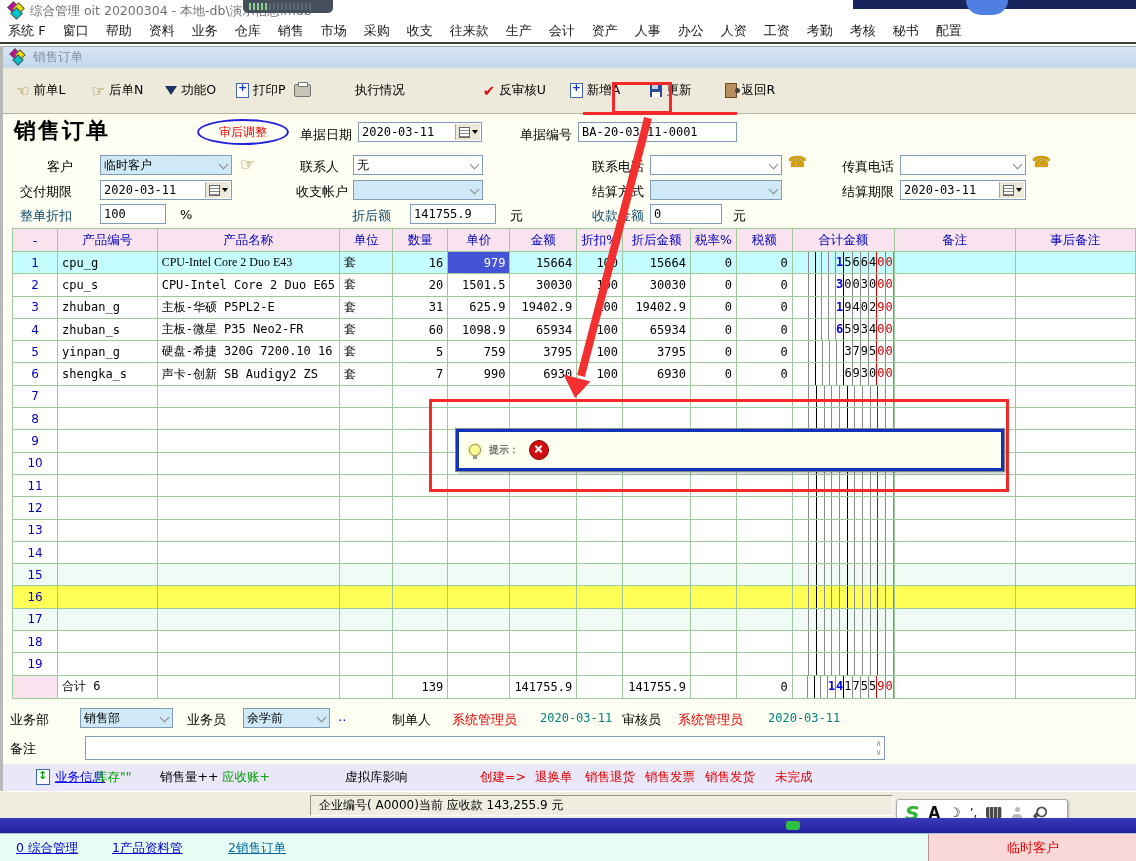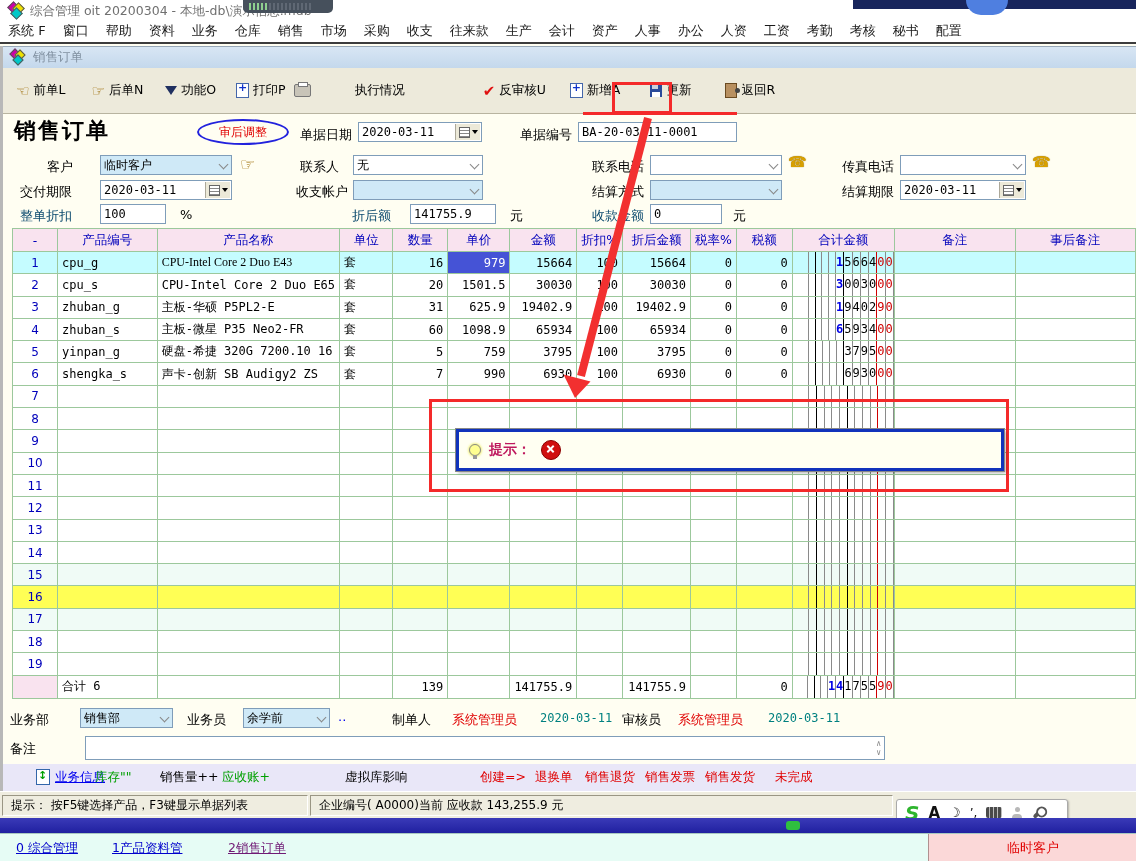--- a/index.html
+++ b/index.html
@@ -108,33 +108,33 @@
   .ico-person{width:12px;height:12px;position:relative;}
   .ico-person::before{content:"";position:absolute;left:3.5px;top:0;width:5px;height:5px;border-radius:50%;background:#B8B8B8;}
   .ico-person::after{content:"";position:absolute;left:1px;bottom:0;width:10px;height:5px;border-radius:4px 4px 0 0;background:#B8B8B8;}
   .ico-wrench{width:13px;height:4px;background:#555;border-radius:2px;transform:rotate(-45deg);position:relative;}
   .ico-wrench::after{content:"";position:absolute;right:-2px;top:-2px;width:7px;height:7px;border:2px solid #555;border-radius:50%;background:#fff;}
   
   #taskstrip{left:0;top:818px;width:1136px;height:15px;background:linear-gradient(#3A3AB8,#2020A0);}
   #taskgreen{left:786px;top:821px;width:14px;height:9px;background:#2FBF3F;border-radius:3px;}
   #bottombar{left:0;top:833px;width:1136px;height:28px;background:#E6FCF5;border-top:1px solid #A8C8C0;}
   #bottombar .tab{position:absolute;top:6px;font-size:12.5px;text-decoration:underline;color:#0000CC;white-space:nowrap;}
-  #bottombar .tab.active{color:#701a75;}
+  #bottombar .tab.active{color:#0369a1;}
   #custpanel{left:928px;top:834px;width:208px;height:27px;background:#FBD8D8;border-left:1px solid #B09090;
              display:flex;align-items:center;justify-content:center;color:#E00000;font-size:13px;}
   
   .red-rect{position:absolute;border:3px solid #F42A2A;box-sizing:border-box;z-index:40;pointer-events:none;}
   #redbar{left:583px;top:112px;width:154px;height:3px;background:#F42A2A;z-index:40;}
   #arrow-svg{left:0;top:0;width:1136px;height:861px;z-index:41;pointer-events:none;}
   #prompt{left:456px;top:429px;width:548px;height:42px;z-index:45;background:#FFFFF2;
           border:3px solid #1133BB;outline:1px solid #888;box-shadow:2px 2px 3px rgba(0,0,0,.3);
           display:flex;align-items:center;box-sizing:border-box;padding:0 10px;}
   #prompt .bulb{width:10px;height:10px;border-radius:50%;background:#FFFF90;border:1px solid #888;position:relative;margin-right:8px;box-shadow:0 0 3px #DD0;}
   #prompt .bulb::after{content:"";position:absolute;left:2.5px;bottom:-4px;width:4px;height:4px;background:#999;}
-  #prompt .t1{font-weight:bold;font-size:14px;color:#be185d;margin-right:10px;}
+  #prompt .t1{font-weight:bold;font-size:10px;color:#737373;margin-right:10px;}
   #prompt .t2{font-weight:bold;font-size:14px;color:#E00000;flex:1;}
   #prompt .close{width:18px;height:18px;border-radius:50%;background:#D01010;border:1.5px solid #8A0000;position:relative;}
   #prompt .close::before,#prompt .close::after{content:"";position:absolute;left:3.5px;top:7px;width:9px;height:2px;background:#fff;}
   #prompt .close::before{transform:rotate(45deg);}
   #prompt .close::after{transform:rotate(-45deg);}
   #left-edge{left:0;top:46px;width:3px;height:745px;background:#B8B8B8;z-index:5;}
 </style>
 </head>
 <body>
 
@@ -1002,23 +1002,20 @@
     <span class="lk-black" style="left: 345px;">虚拟库影响</span>
     <span class="lk-red" style="left: 480px;">创建=&gt;</span>
     <span class="lk-red" style="left: 535px;">退换单</span>
     <span class="lk-red" style="left: 585px;">销售退货</span>
     <span class="lk-red" style="left: 645px;">销售发票</span>
     <span class="lk-red" style="left: 705px;">销售发货</span>
     <span class="lk-red" style="left: 775px;">未完成</span>
   </div>
 
 <div id="statusbar" class="abs">
-  <div class="panel" style="left:2px;width:306px;">
-    <span>提示：  按F5键选择产品，F3键显示单据列表</span>
-  </div>
   <div class="panel" style="left:310px;width:583px;">
     <span>企业编号( A0000)当前 应收款 143,255.9 元</span>
   </div>
 </div>
 
 <div id="imebar" class="abs">
   <span class="s">S</span>
   <span class="a">A</span>
   <span class="moon">☽</span>
   <span class="punct">’,</span>

